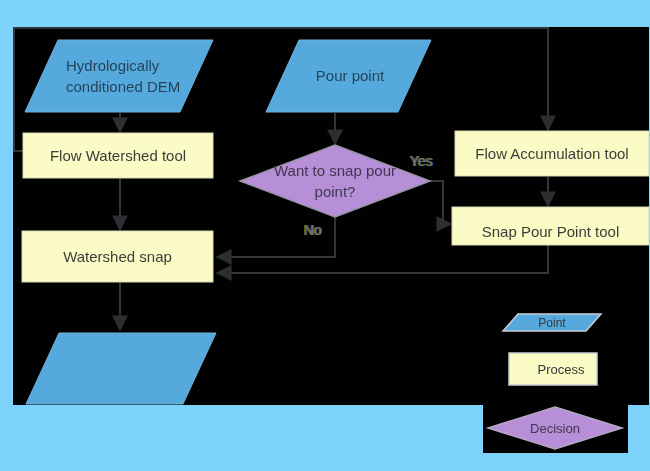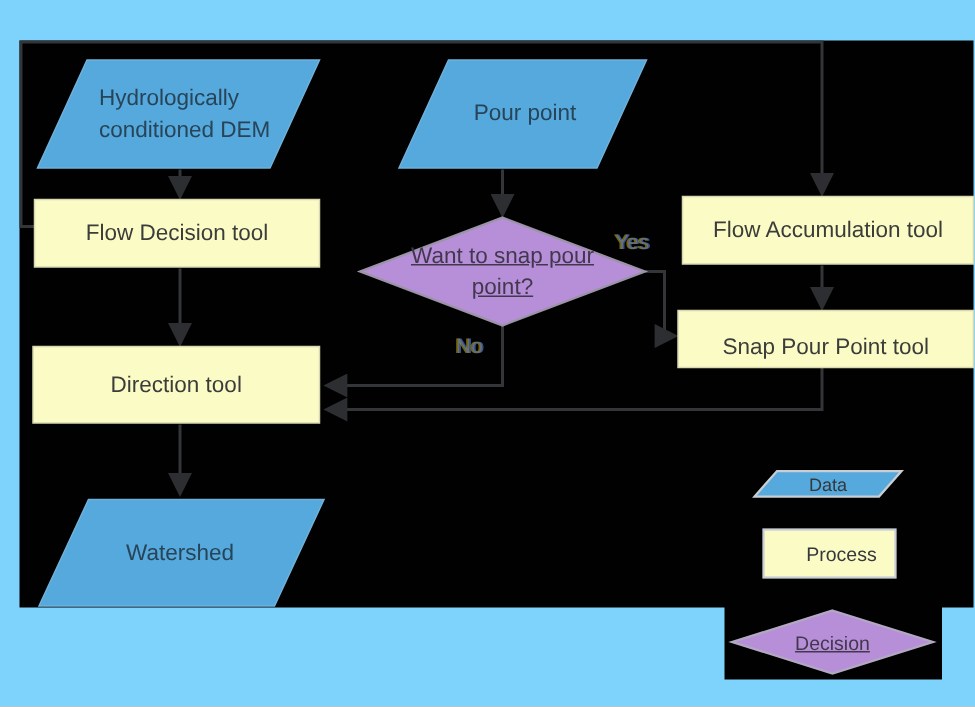--- a/index.html
+++ b/index.html
@@ -9,21 +9,21 @@
     font-family:"Liberation Sans","DejaVu Sans",sans-serif;
     padding-left:26px;
   }
   #diagram-svg{position:absolute;left:0;top:0;}
   .lbl{
     position:absolute;display:flex;align-items:center;justify-content:center;
     text-align:center;pointer-events:none;
   }
   .node-text{font-size:15px;color:#3c3d3a;line-height:20px;}
   .on-blue{color:#274459;}
-  .on-purple{color:#42384e;line-height:21px;text-decoration:underline;}
+  .on-purple{color:#42384e;line-height:21px;}
   .left-align{justify-content:flex-start;text-align:left;}
   .edge-lbl{
     position:absolute;font-size:14px;color:#6b6e76;
     text-shadow:1px 0 0 rgba(90,150,255,0.55), -1px 0 0 rgba(255,230,0,0.45);
   }
   .legend-text{color:#36383c;}
 </style>
 </head>
 <body>
 
@@ -62,32 +62,31 @@
 
     <polygon points="518,314 601,314 586,331 503,331" fill="#55A9DC" stroke="#c9ced4" stroke-width="1.5"></polygon>
     <rect x="509" y="353" width="88" height="32" fill="#FBFBC6" stroke="#c9ced4" stroke-width="1.5"></rect>
     <polygon points="555,407 622,428 555,449 488,428" fill="#B78FD9" stroke="#b3a8c2" stroke-width="1.5"></polygon>
   </svg>
 
   <div class="lbl node-text on-blue left-align" style="left:56px;top:40px;width:132px;height:72px;padding-left:10px;line-height:21px;">Hydrologically conditioned DEM</div>
 
   <div class="lbl node-text on-blue" style="left:268px;top:40px;width:164px;height:72px;">Pour point</div>
 
-  <div class="lbl node-text" style="left:23px;top:133px;width:190px;height:45px;">Flow Decision tool</div>
+  <div class="lbl node-text" style="left:23px;top:133px;width:190px;height:45px;">Flow Watershed tool</div>
 
   <div class="lbl node-text" style="left:455px;top:131px;width:194px;height:45px;">Flow Accumulation tool</div>
 
   <div class="lbl node-text" style="left:452px;top:207px;width:197px;height:50px;">Snap Pour Point tool</div>
 
   <div class="lbl node-text on-purple" style="left:270px;top:145px;width:130px;height:72px;">Want to snap pour point?</div>
 
-  <div class="lbl node-text" style="left:22px;top:231px;width:191px;height:51px;">Direction tool</div>
+  <div class="lbl node-text" style="left:22px;top:231px;width:191px;height:51px;">Watershed snap</div>
 
-  <div class="lbl node-text on-blue" style="left:25px;top:333px;width:190px;height:71px;">Watershed</div>
 
   <div class="edge-lbl" style="left:410px;top:153px;">Yes</div>
   <div class="edge-lbl" style="left:304px;top:222px;">No</div>
 
-  <div class="lbl legend-text" style="left:503px;top:314px;width:98px;height:17px;font-size:12px;">Data</div>
+  <div class="lbl legend-text" style="left:503px;top:314px;width:98px;height:17px;font-size:12px;">Point</div>
   <div class="lbl legend-text" style="left:509px;top:353px;width:104px;height:32px;font-size:13px;">Process</div>
   <div class="lbl on-purple" style="left:488px;top:407px;width:134px;height:42px;font-size:13px;text-align:center;">Decision</div>
 
 </div>
 
 </body></html>

